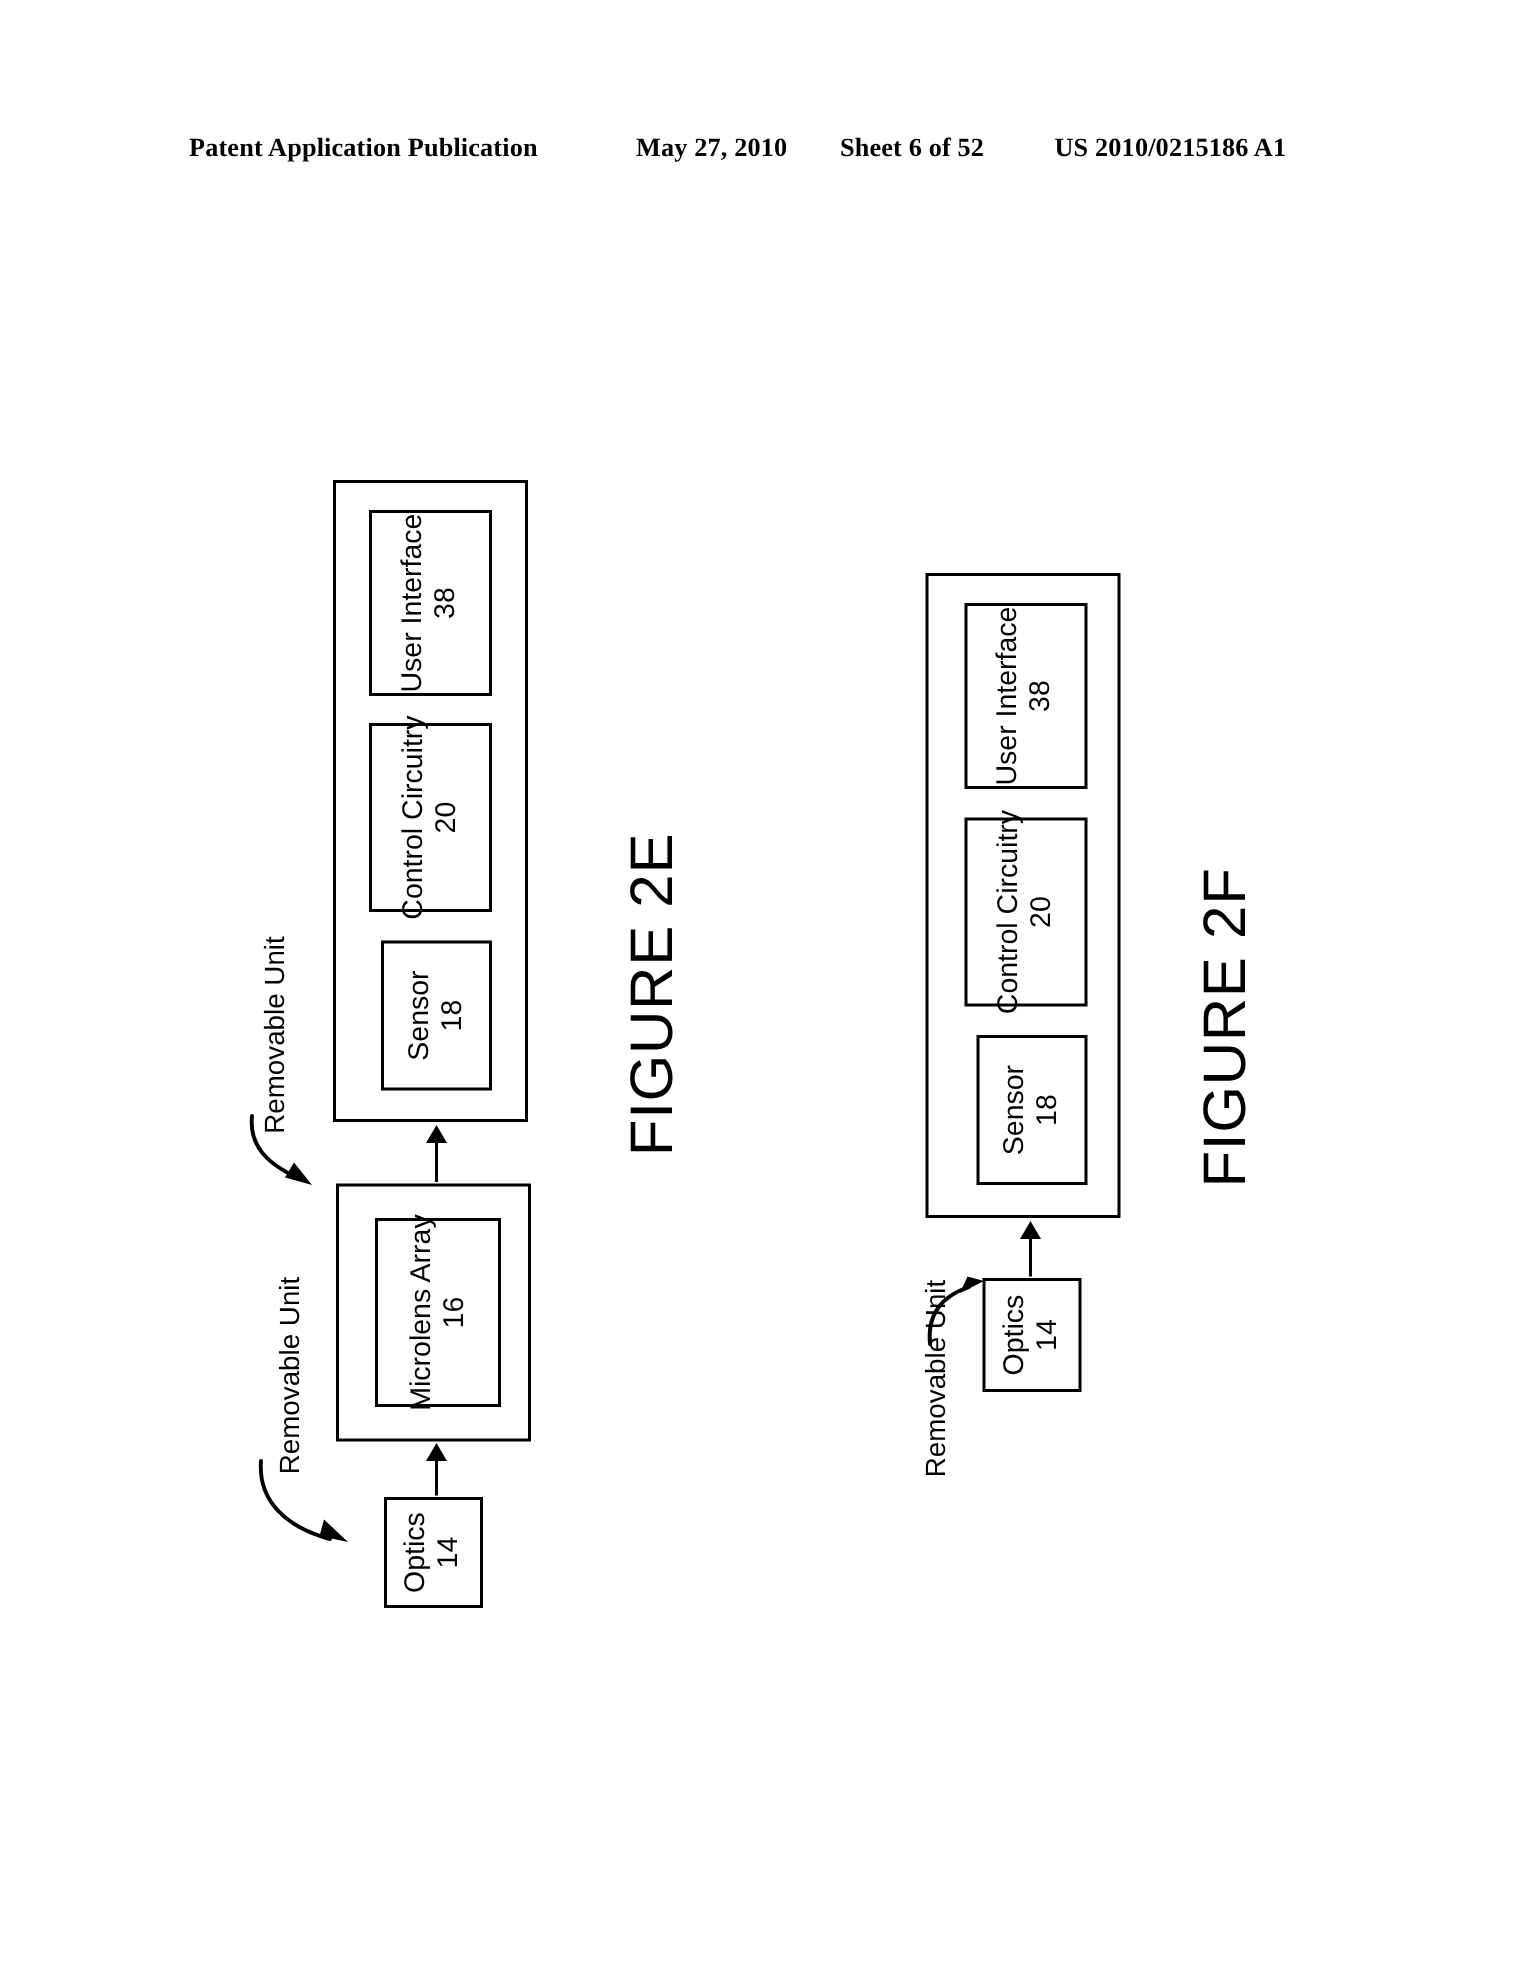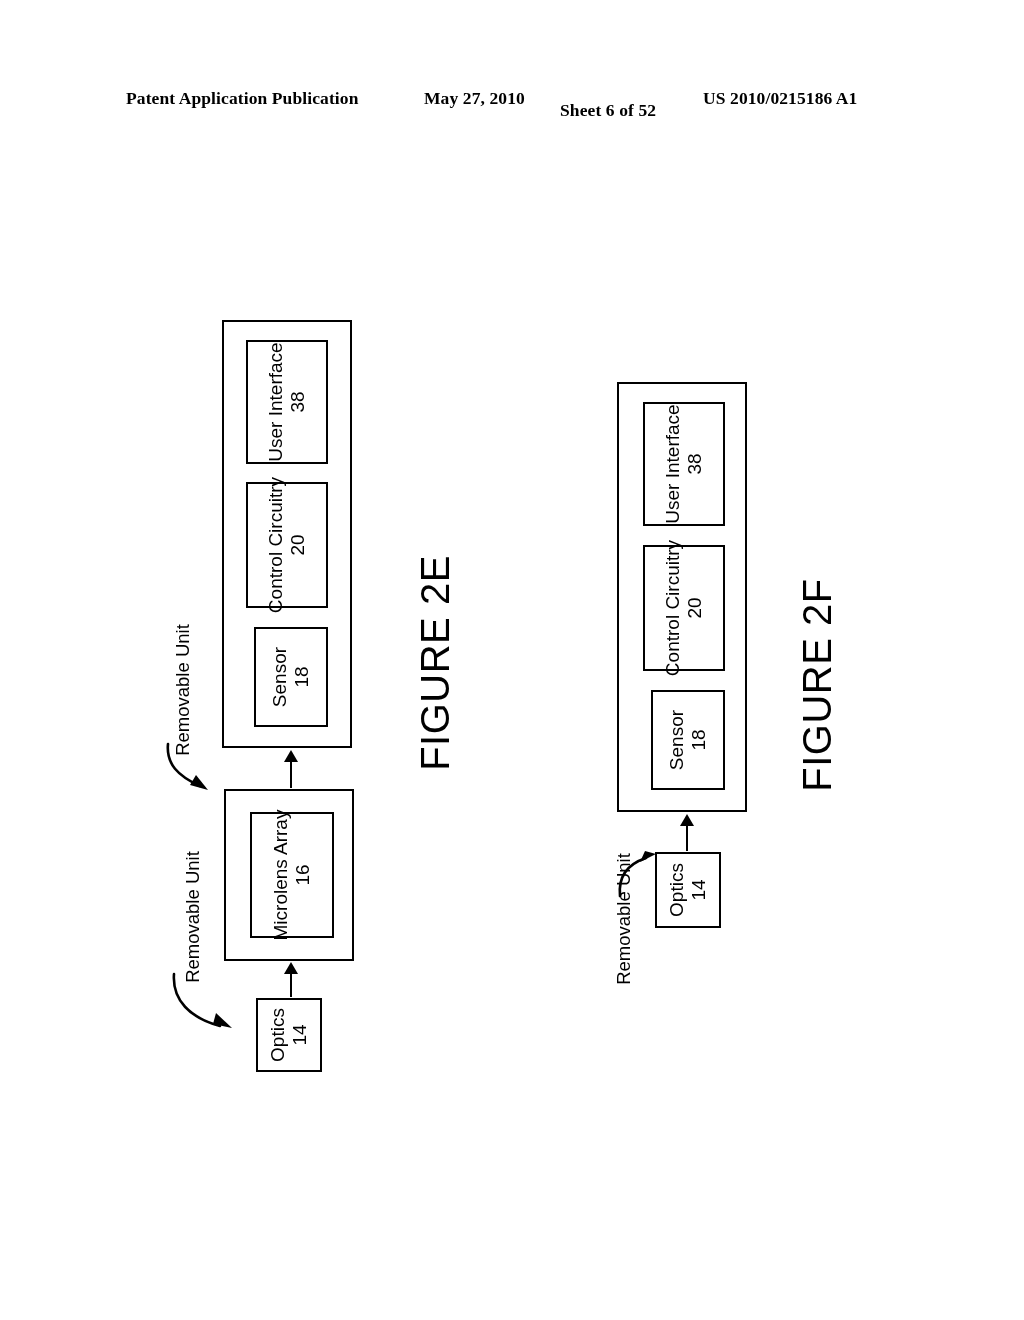--- a/index.html
+++ b/index.html
@@ -24,21 +24,21 @@
     width: 956px;
     height: 28px;
     font-family: "Liberation Serif", serif;
     font-weight: bold;
     font-size: 17.5px;
     letter-spacing: 0.1px;
     white-space: nowrap;
   }
   .hdr-pub   { position: absolute; left: 126px; top: 0; }
   .hdr-date  { position: absolute; left: 424px; top: 0; }
-  .hdr-sheet { position: absolute; left: 560px; top: 0; margin-top: 12px; }
+  .hdr-sheet { position: absolute; left: 560px; top: 0; }
   .hdr-num   { position: absolute; left: 703px; top: 0; }
 
   
   .rot {
     position: absolute;
     transform-origin: 50% 50%;
     transform: rotate(-90deg);
     white-space: nowrap;
     text-align: center;
     line-height: 1.18;

